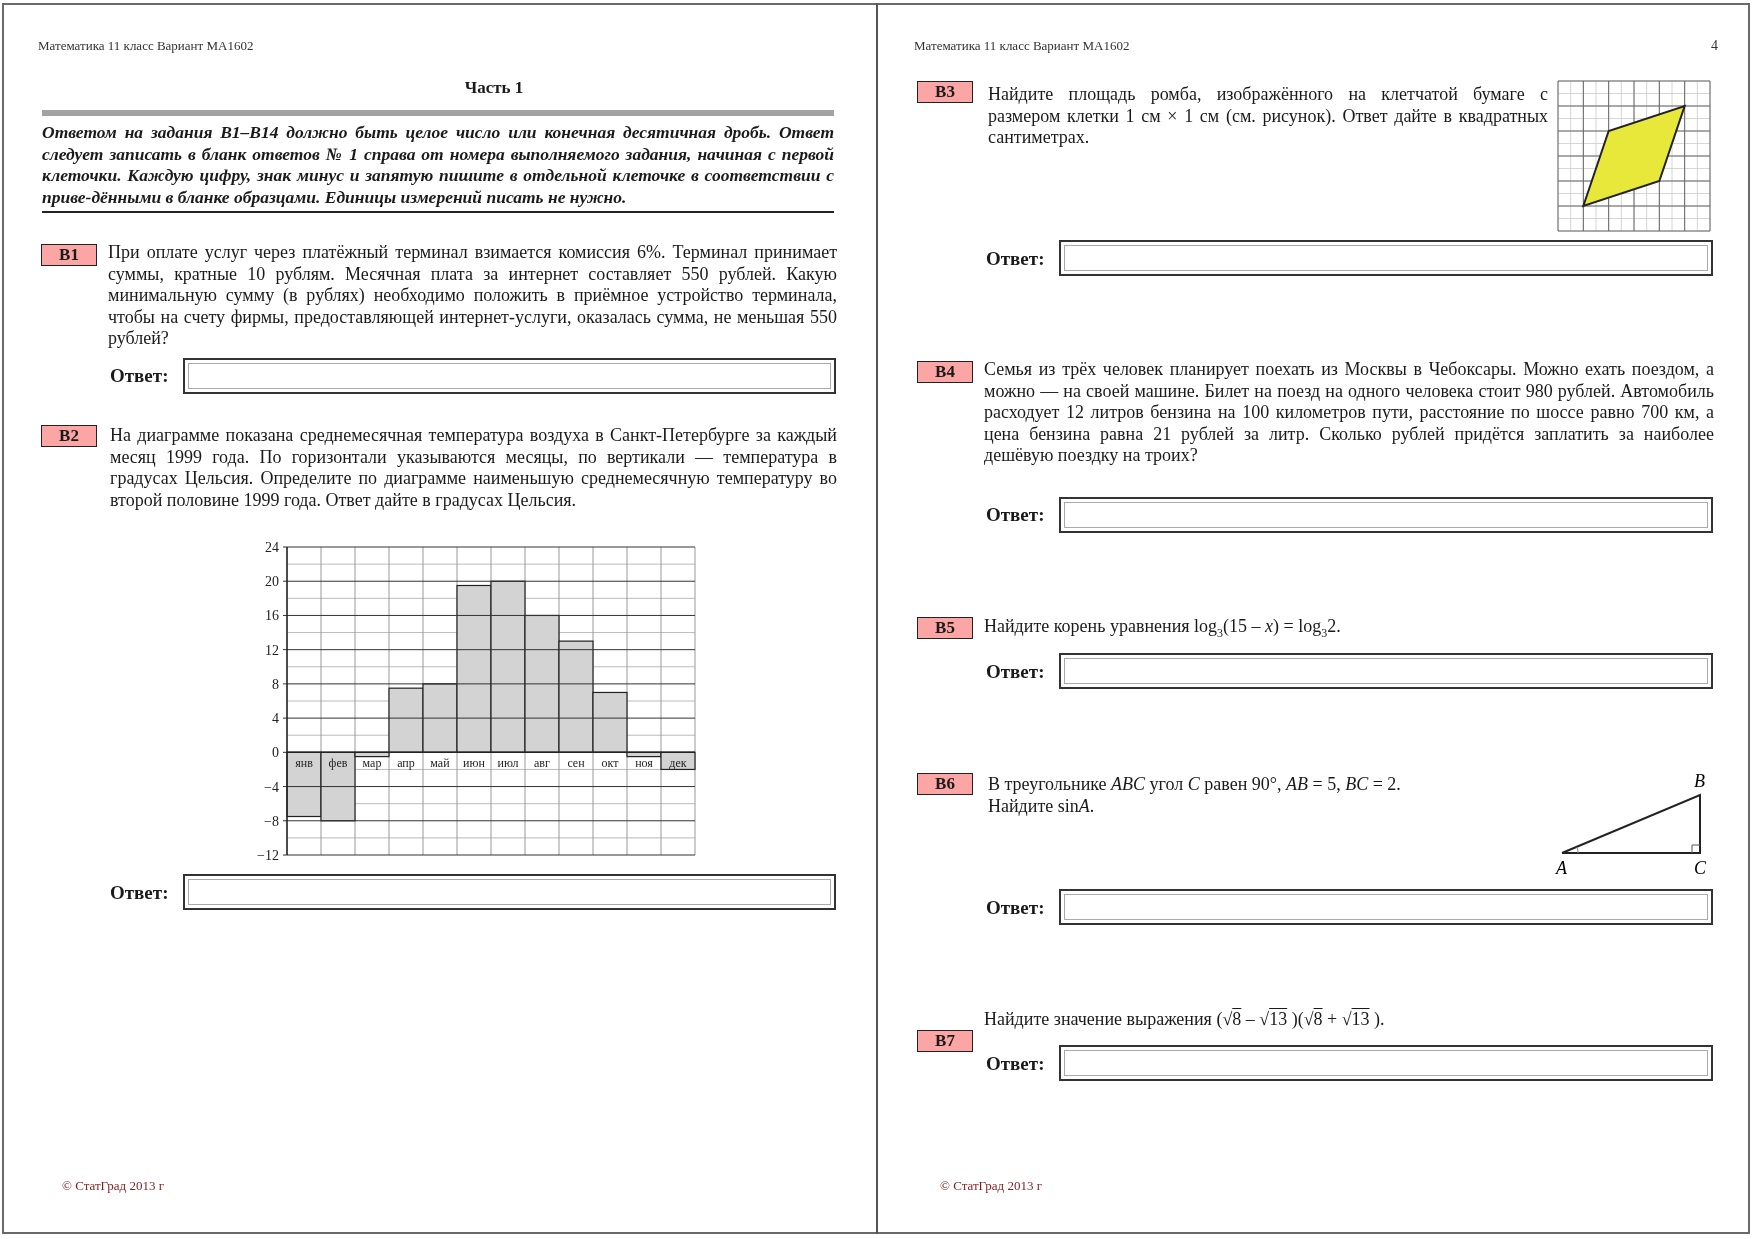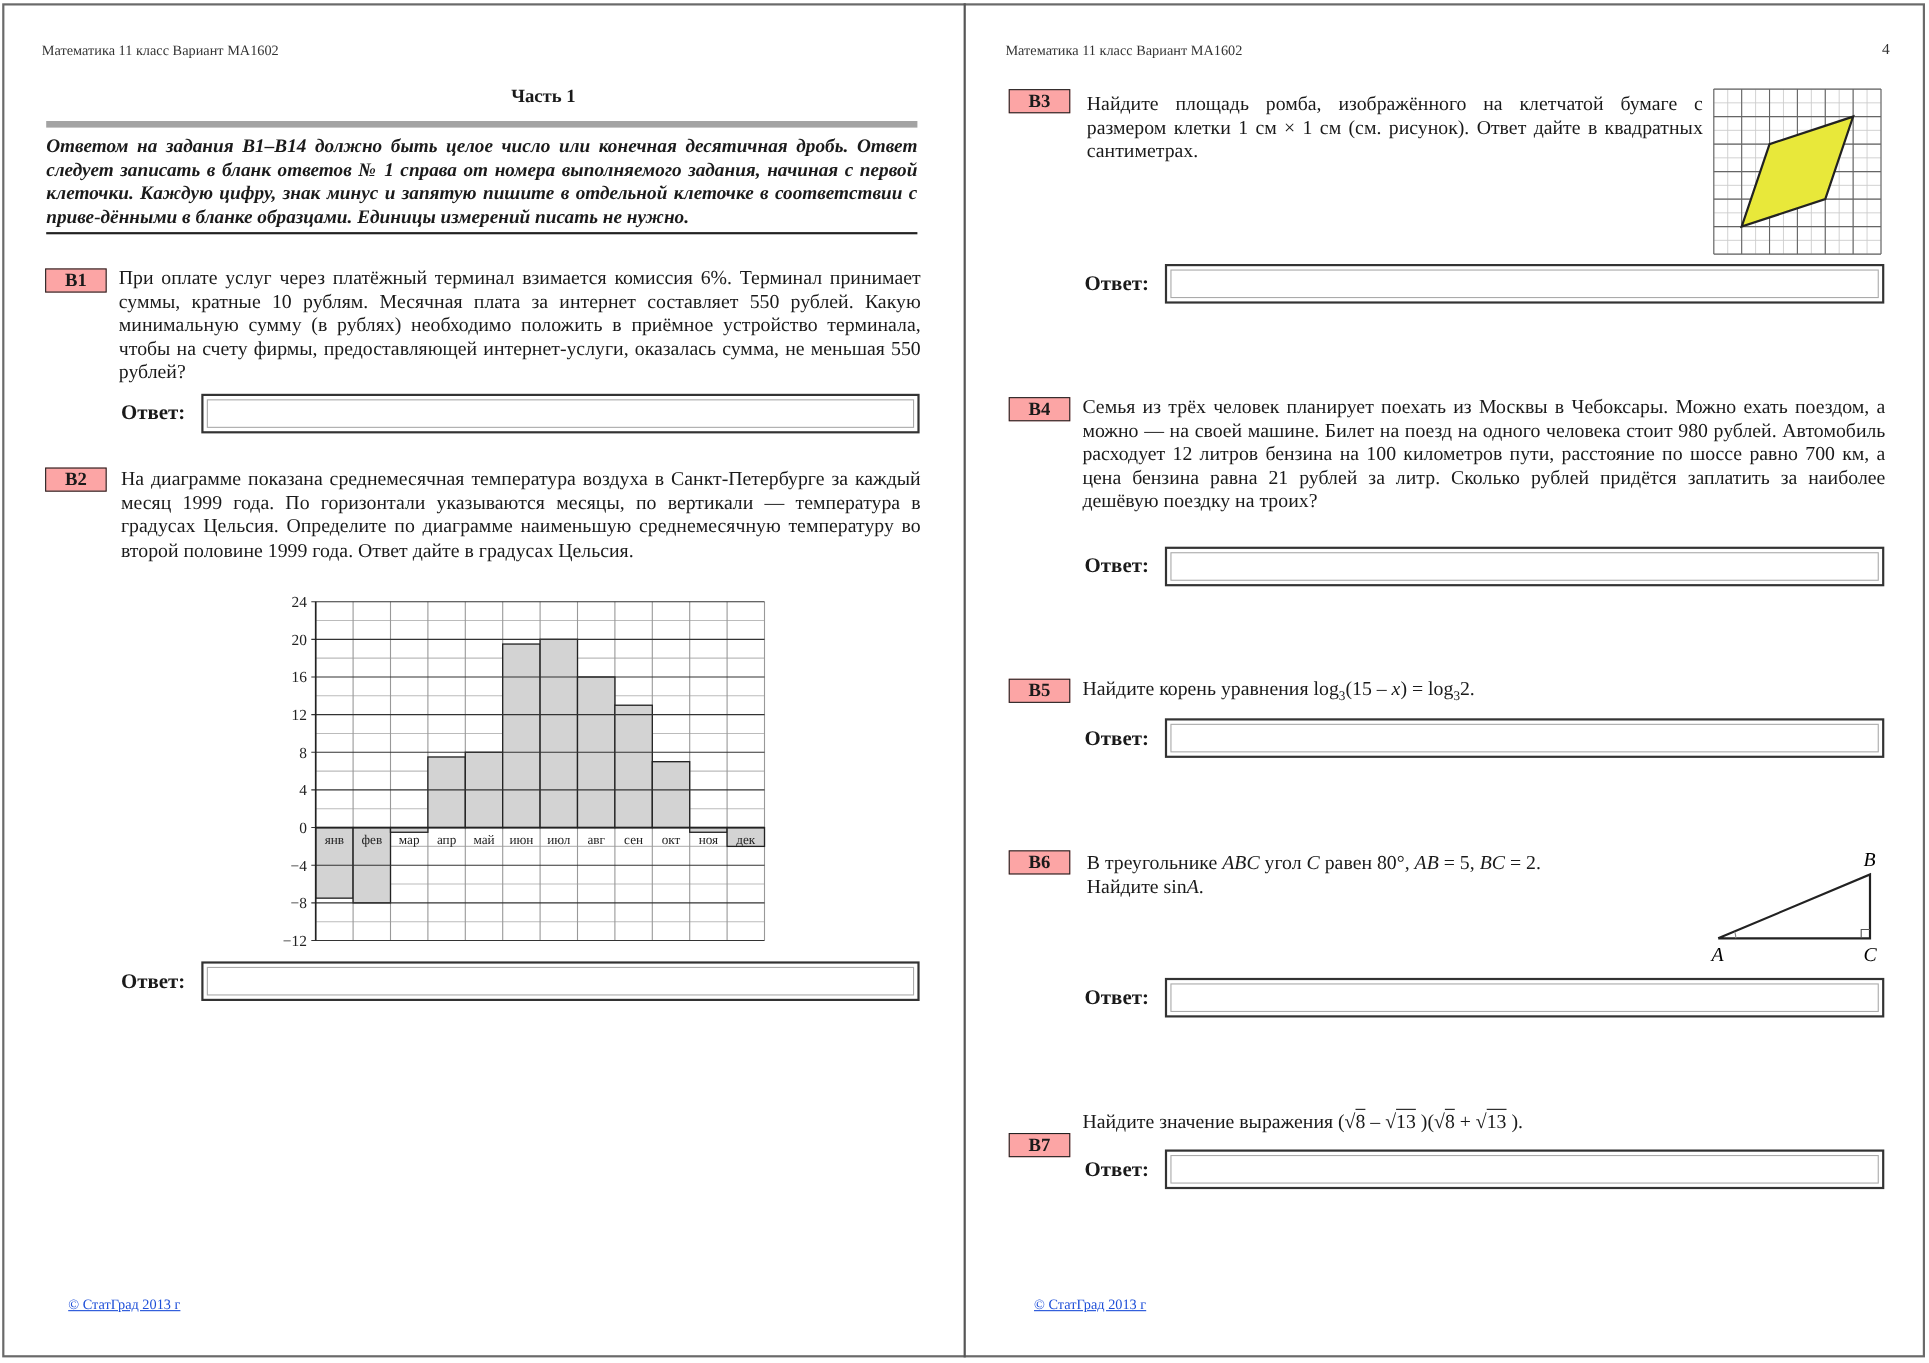--- a/index.html
+++ b/index.html
@@ -6,21 +6,21 @@
   body { width: 1754px; height: 1239px; position: relative; overflow: hidden;
          font-family: "Liberation Serif", "DejaVu Serif", serif; color: #1a1a1a; }
   .frame { position: absolute; left: 2px; top: 3px; width: 1748px; height: 1231px;
            border: 2px solid #6a6a6a; box-sizing: border-box; }
   .divider { position: absolute; left: 876px; top: 3px; width: 2px; height: 1231px; background: #555; }
   .page { position: absolute; top: 0; height: 1239px; }
   .page.left { left: 0; width: 876px; }
   .page.right { left: 878px; width: 876px; }
   .hdr { position: absolute; top: 38px; font-size: 13px; color: #333; }
   .pagenum { position: absolute; top: 38px; right: 36px; font-size: 14px; color: #333; }
-  .footer { position: absolute; top: 1178px; font-size: 13px; color: #1d4ed8; text-decoration: underline; }
+  .footer { position: absolute; top: 1178px; font-size: 13px; color: #7f1d1d; }
   .part-title { position: absolute; left: 0; width: 988px; top: 78px; text-align: center;
                 font-weight: bold; font-size: 17px; }
   .instr { position: absolute; left: 42px; top: 110px; width: 792px;
            border-top: 6px solid #a3a3a3; border-bottom: 2px solid #222;
            padding: 6px 0 3px 0; font-style: italic; font-weight: bold; font-size: 17.5px;
            line-height: 21.5px; text-align: justify; }
   .tlabel { position: absolute; width: 56px; height: 22px; border: 1.5px solid #222;
             box-sizing: border-box; text-align: center; font-weight: bold; font-size: 17px;
             line-height: 20px; background: #fca5a5; }
   .ttext { position: absolute; font-size: 18px; line-height: 21.5px; text-align: justify; }
@@ -213,21 +213,21 @@
     </div>
     <div class="ans-label" style="left:108px; top:661px;">Ответ:</div>
     <div class="ans-box" style="left:181px; top:653px; width:654px;">
       <input class="ans-input" value="" style="">
     </div>
   </div>
 
   <div>
     <div class="tlabel" style="left:39px; top:773px;">B6</div>
     <div class="ttext" style="left:110px; top:774px; width:560px;">
-      <span>В треугольнике </span><i>ABC</i><span> угол </span><i>C</i><span> равен 80°, </span><i>AB</i><span> = 5, </span><i>BC</i><span> = 2.</span><br>
+      <span>В треугольнике </span><i>ABC</i><span> угол </span><i>C</i><span> равен 90°, </span><i>AB</i><span> = 5, </span><i>BC</i><span> = 2.</span><br>
       <span>Найдите sin</span><i>A</i><span>.</span>
     </div>
     <svg style="position:absolute; left:670px; top:765px;" width="170" height="115">
       <polyline points="14,88 152,88 152,30 14,88" fill="none" stroke="#222" stroke-width="2"></polyline>
       <polyline points="144,88 144,80 152,80" fill="none" stroke="#555" stroke-width="1"></polyline>
       <path d="M 30 88 A 16 16 0 0 0 29 82" fill="none" stroke="#888" stroke-width="1"></path>
       <text x="146" y="22" font-size="18" font-style="italic">B</text>
       <text x="8" y="109" font-size="18" font-style="italic">A</text>
       <text x="146" y="109" font-size="18" font-style="italic">C</text>
     </svg>

